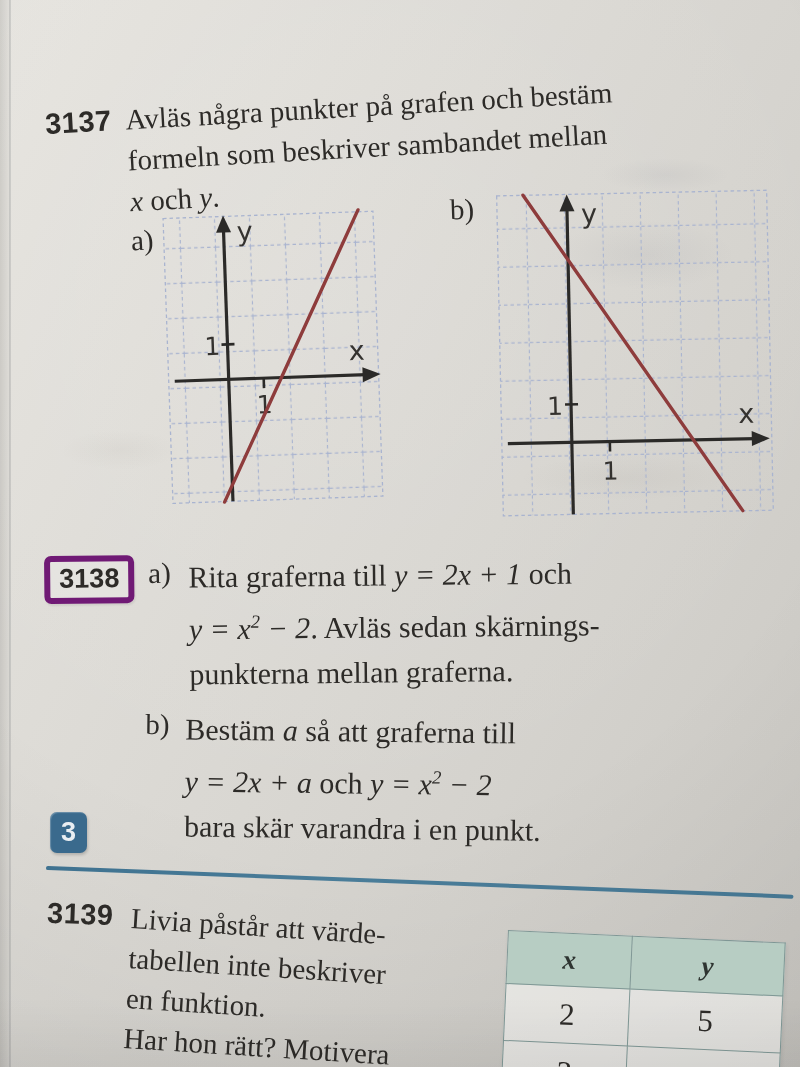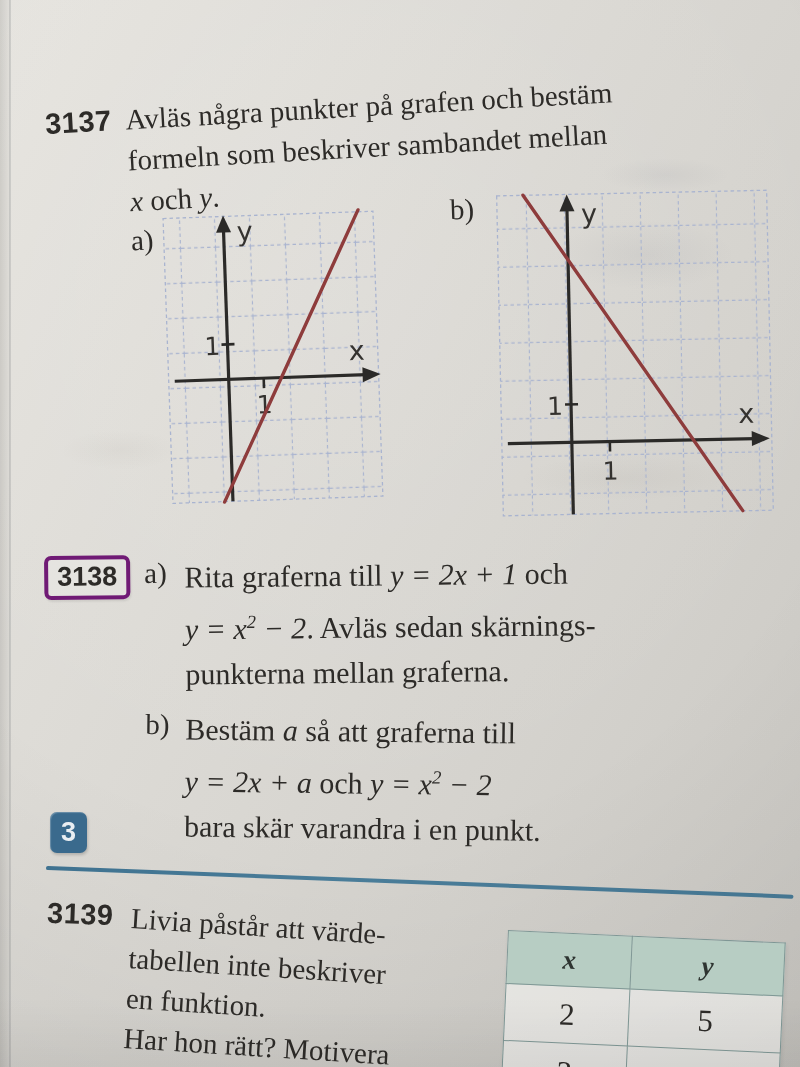--- a/index.html
+++ b/index.html
@@ -40,21 +40,21 @@
   #graph-a{left:150px;top:211px;transform:rotate(-2deg);transform-origin:center;}
   #graph-b{left:492px;top:189px;transform:rotate(-1.2deg);transform-origin:center;}
   svg text{font-family:"DejaVu Sans",sans-serif;fill:#34322f;}
   .axis-lab{font-size:27px;}
   .tick-lab{font-size:25px;}
 
   
   #ex3138{left:44px;top:556px;transform:rotate(-0.6deg);transform-origin:left top;}
   .ex-row{display:flex;align-items:flex-start;}
   .num-box{font-family:"Liberation Sans",sans-serif;font-weight:bold;font-size:27px;
-    border:4px solid #701a75;border-radius:7px;padding:2px 9px 3px;margin-right:14px;
+    border:6px solid #701a75;border-radius:7px;padding:2px 9px 3px;margin-right:14px;
     background:rgba(255,255,255,0.18);box-shadow:1px 2px 2px rgba(0,0,0,0.08);}
   .part-label{font-size:29px;width:40px;flex:0 0 40px;margin-top:2px;}
   .part-lines{display:flex;flex-direction:column;}
   .part-lines .serif-line{font-size:30px;line-height:45px;}
   #ex3138-b{margin-top:9px;margin-left:100px;transform:rotate(1.3deg);transform-origin:left top;}
 
   
   #chapter-badge{left:50px;top:812px;width:37px;height:41px;border-radius:7px;
     display:flex;align-items:center;justify-content:center;
     color:#e9eef2;font-family:"Liberation Sans",sans-serif;font-weight:bold;font-size:27px;

